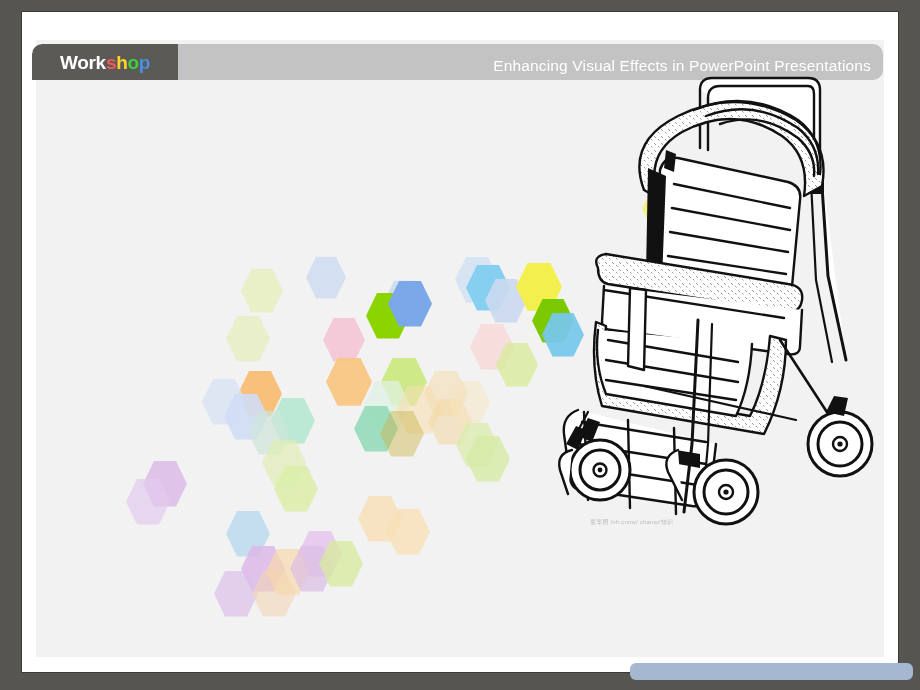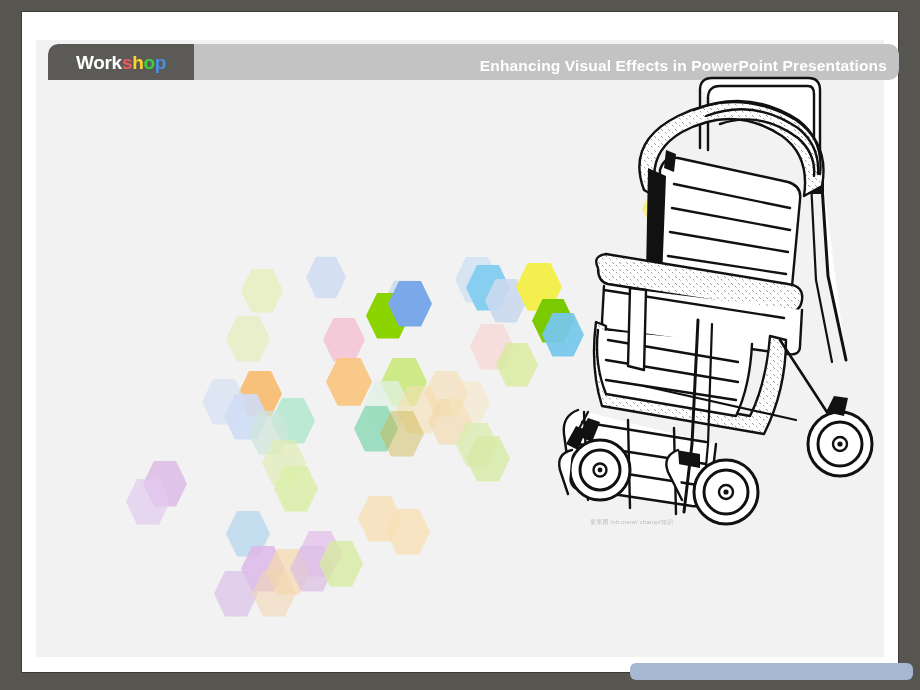--- a/index.html
+++ b/index.html
@@ -37,21 +37,21 @@
     position: absolute;
     left: 14px;  top: 28px;
     width: 848px; height: 617px;
     background: #f2f2f2;
     overflow: hidden;
   }
 
   
   #header-band {
     position: absolute;
-    left: 48px; top: 44px;
+    left: 32px; top: 44px;
     width: 851px; height: 36px;
     background: #c3c3c3;
     border-top-left-radius: 10px;
     border-top-right-radius: 10px;
     border-bottom-right-radius: 10px;
     overflow: hidden;
   }
   #brand-block {
     position: absolute;
     left: 0; top: 0;
@@ -73,21 +73,20 @@
   #header-title {
     position: absolute;
     right: 12px; top: 0;
     height: 44px;
     display: flex;
     align-items: center;
     color: #ffffff;
     font-size: 15.5px;
     letter-spacing: 0.15px;
     white-space: nowrap;
-    font-weight: bold;
   }
 
   
   #hex-field {
     position: absolute;
     left: 0; top: 0;
     width: 848px; height: 617px;
     pointer-events: none;
   }
   .hex {

